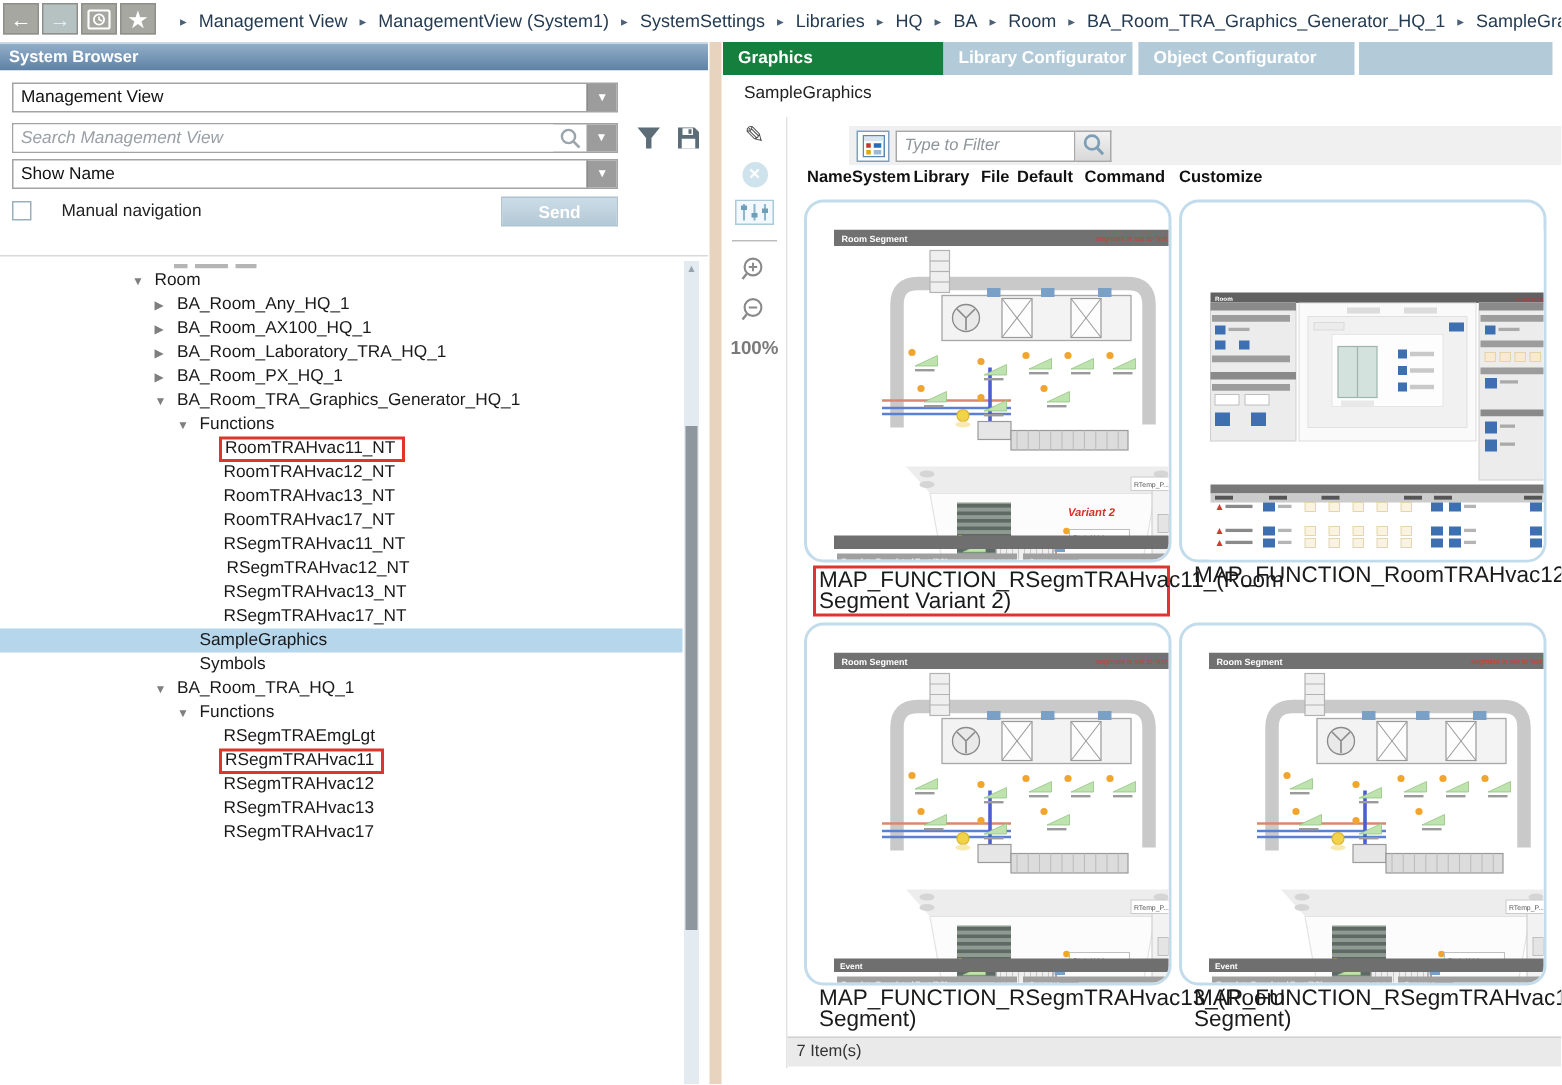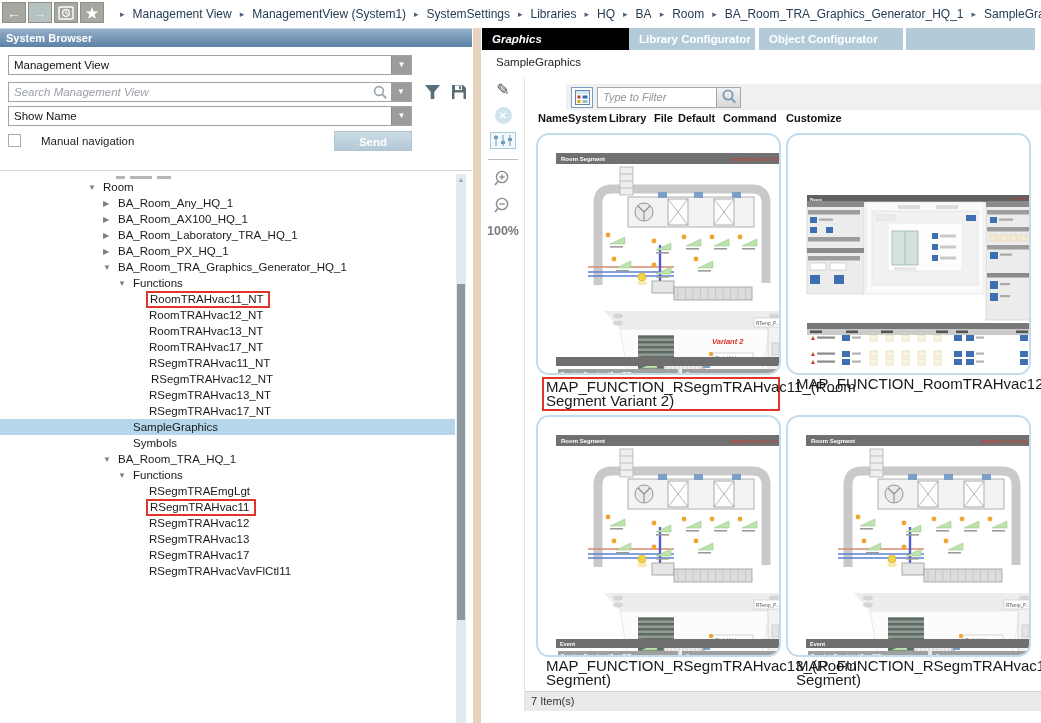--- a/index.html
+++ b/index.html
@@ -59,21 +59,21 @@
                      font-size:7px; color:#98a4ad; }
   .tree-scroll .thumb { position:absolute; left:1px; top:110px; width:8px; height:336px; background:#8f979e; }
 
   .splitter { position:absolute; left:472px; top:28px; width:10px; height:695px; background:#e8d3bf;
               border-left:1px solid #fff; border-right:1px solid #fff; }
 
   
   .tabs { position:absolute; left:482px; top:28px; width:553px; height:22px; display:flex; }
   .tab { height:22px; line-height:22px; padding-left:10px; font-size:11.5px; font-weight:bold;
          color:#fff; background:#b3cbd9; }
-  .tab.active { background:#000000;font-style:italic; }
+  .tab.active { background:#15803d; }
   .tab.t1 { width:147px; } .tab.t2 { width:130px; border-right:4px solid #fff; }
   .tab.t3 { width:147px; border-right:3px solid #fff; }
   .tab.fill { flex:1; }
 
   .subtitle { position:absolute; left:496px; top:56px; font-size:11.5px; color:#222; }
 
   .gtoolbar { position:absolute; left:484px; top:80px; width:38px; display:flex; flex-direction:column;
               align-items:center; gap:8px; }
   .gt-divider { width:30px; height:1px; background:#bcbcbc; margin:2px 0; }
   .xcircle { width:17px; height:17px; border-radius:50%; background:#cfe3ed; color:#fff;
@@ -286,24 +286,20 @@
         <span class="expander"></span>
         <span class="tree-label">RSegmTRAHvac12</span>
       </div>
       <div class="tree-row" style="padding-left: 134px;">
         <span class="expander"></span>
         <span class="tree-label">RSegmTRAHvac13</span>
       </div>
       <div class="tree-row" style="padding-left: 134px;">
         <span class="expander"></span>
         <span class="tree-label">RSegmTRAHvac17</span>
-      </div>
-      <div class="tree-row" style="padding-left: 134px;">
-        <span class="expander"></span>
-        <span class="tree-label">RSegmTRAHvacVavFlCtl11</span>
       </div>
     </div>
 
   <div class="tree-scroll">
     <div class="up">▲</div>
     <div class="thumb"></div>
   </div>
 
   <div class="splitter"></div>
 

